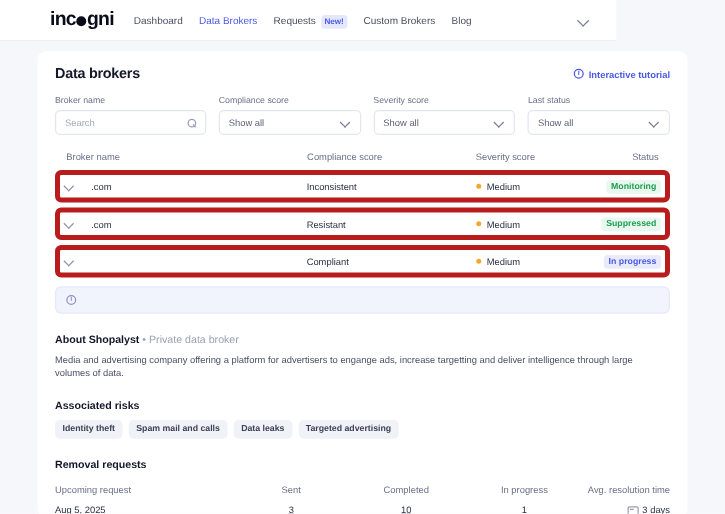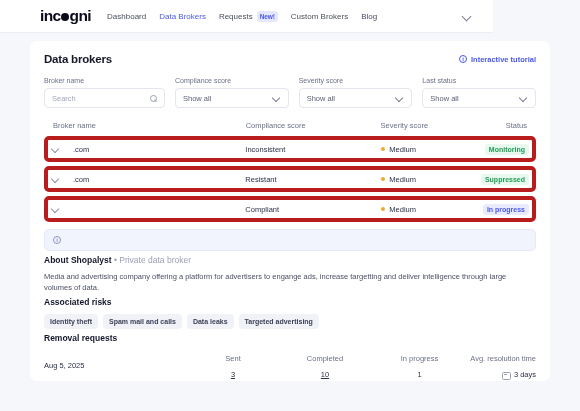--- a/index.html
+++ b/index.html
@@ -103,21 +103,21 @@
   
   .banner {
     display: flex; align-items: center; gap: 6px;
     background: #f2f4fd; border: 1px solid #e4e8fb; border-radius: 5px;
     padding: 6px 8px; margin-top: 7px;
   }
   .banner .info-circle { border-color: #8e94c4; color: #8e94c4; }
   .banner-text { font-size: 7.5px; color: #3d4158; }
 
   
-  .section { margin-top: 4px; }
+  .section { margin-top: 15px; }
   .about-title { font-size: 8.5px; color: #9a9fb4; font-weight: 400; }
   .about-title b { color: #15172b; font-weight: 700; }
   .about-desc { font-size: 7.5px; color: #4b4f66; margin-top: 7px; line-height: 1.4; }
 
   .sec-title { font-size: 8.5px; font-weight: 700; color: #15172b; }
   .chips { display: flex; gap: 5px; margin-top: 7px; flex-wrap: wrap; }
   .chip { font-size: 7px; font-weight: 700; color: #3d4158; background: #f1f2f7;
           border-radius: 4px; padding: 4px 6px; }
 
   
@@ -280,20 +280,21 @@
         <span class="chip">Spam mail and calls</span>
         <span class="chip">Data leaks</span>
         <span class="chip">Targeted advertising</span>
       </div>
     </div>
 
     <div class="section">
       <div class="sec-title">Removal requests</div>
       <div class="stats">
         <div class="stat s1">
+          <div class="stat-label">Upcoming request</div>
           <div class="stat-value">Aug 5, 2025</div>
         </div>
         <div class="stat s2">
           <div class="stat-label">Sent</div>
           <div class="stat-value link">3</div>
         </div>
         <div class="stat s3">
           <div class="stat-label">Completed</div>
           <div class="stat-value link">10</div>
         </div>

